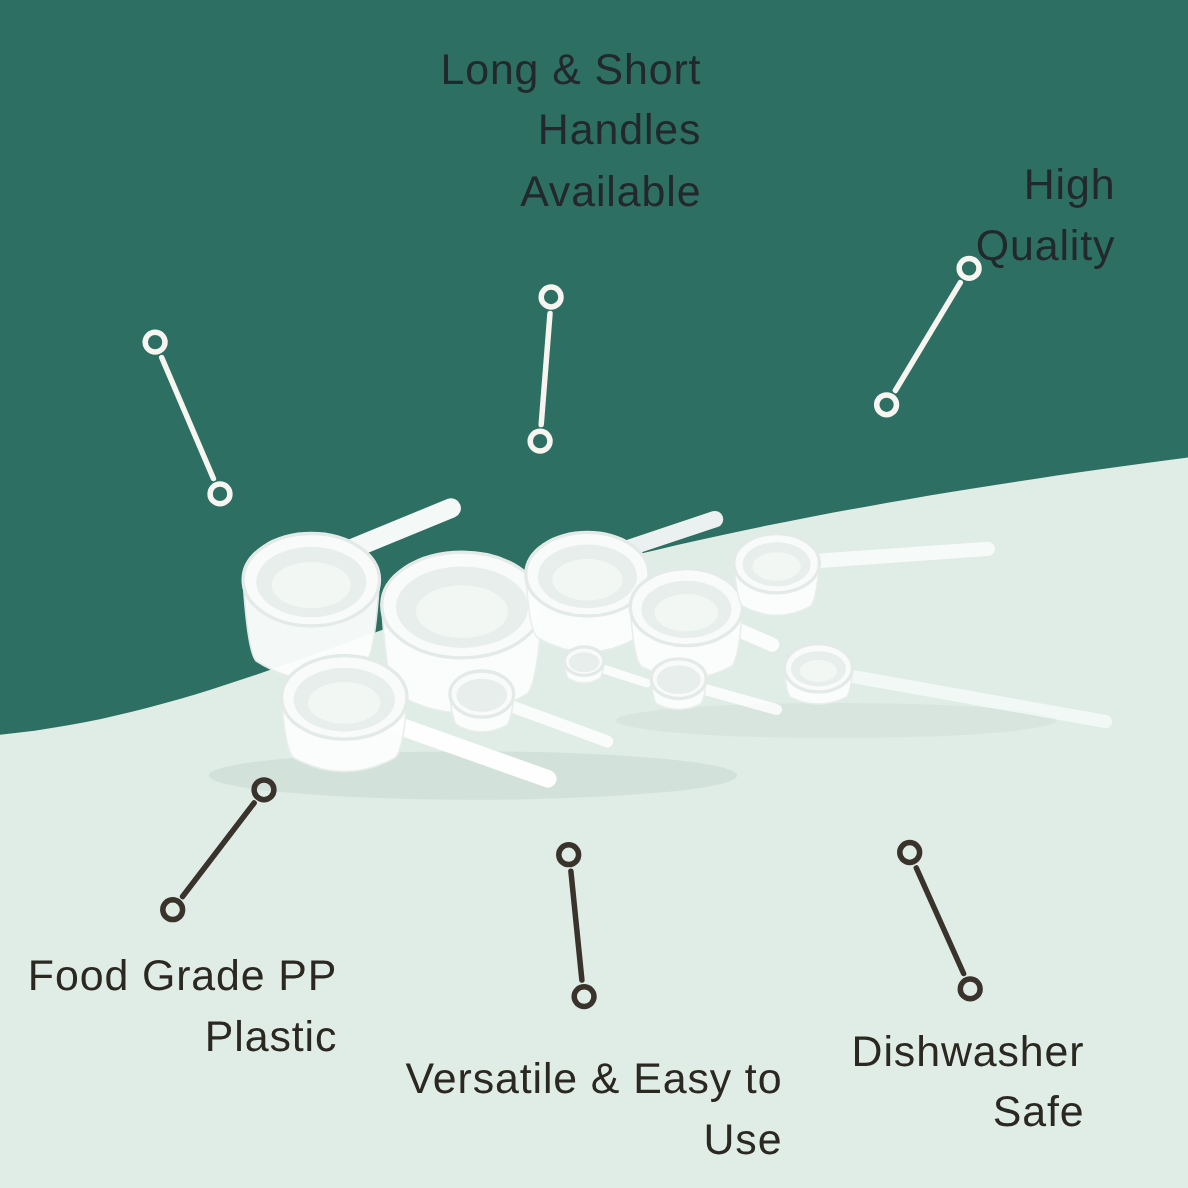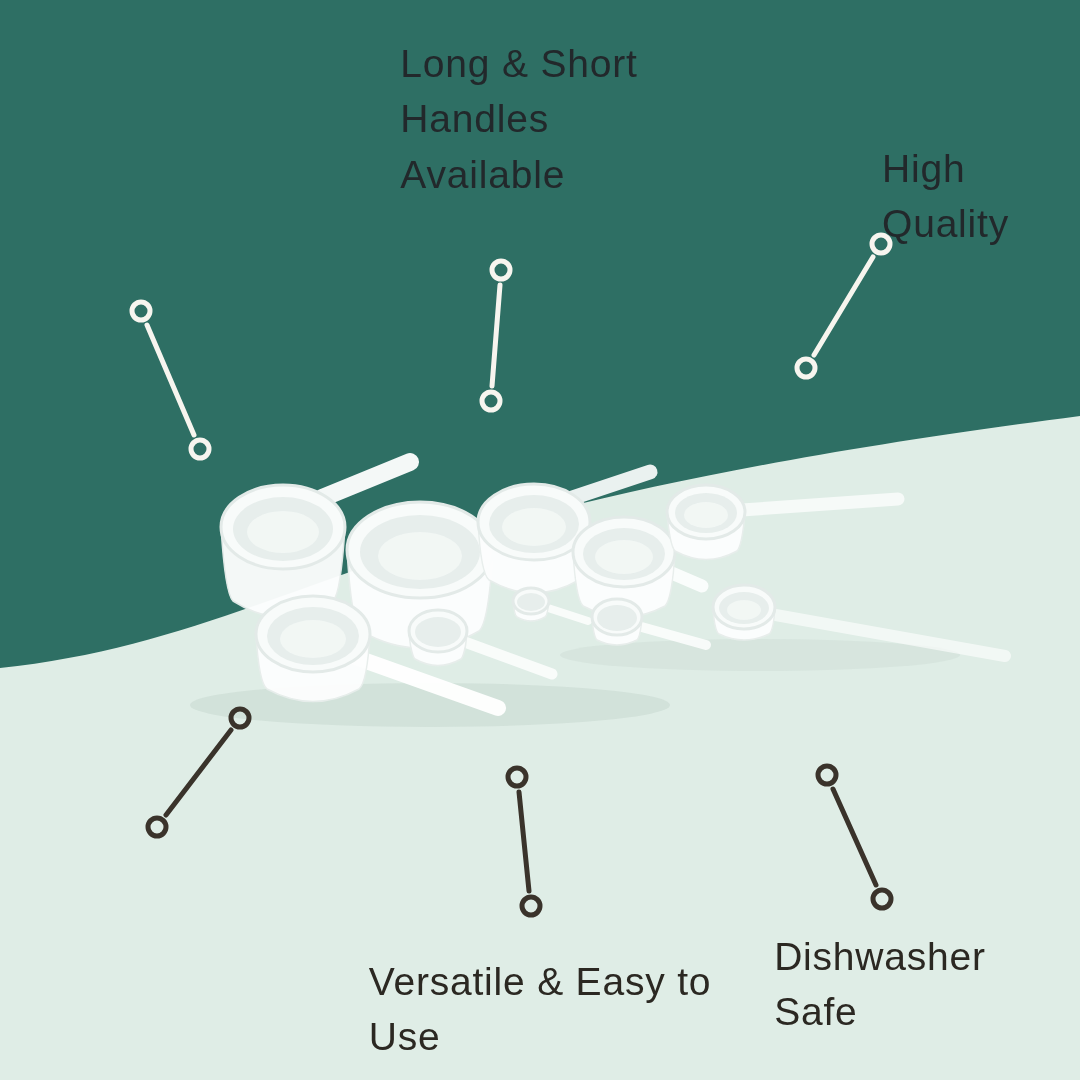--- a/index.html
+++ b/index.html
@@ -8,21 +8,21 @@
     width:1080px;height:1080px;
     overflow:hidden;
     background:var(--teal,#2E6F64);
     font-family:"Liberation Sans", sans-serif;
   }
   .layer{position:absolute;inset:0;width:1080px;height:1080px;}
   .wave-path{fill:var(--mint,#DFEDE6);}
   .callout-label{
     position:absolute;
     transform:translateX(-50%);
-    text-align:left;
+    text-align:right;
     white-space:pre-line;
     font-size:39px;
     line-height:1.42;
     letter-spacing:0.8px;
     font-weight:400;
   }
   .light-text{color:var(--lightText,#FBF9F3);}
   .dark-text{color:var(--darkText,#22282B);}
   .bottom-text{color:var(--bottomText,#2B2822);}
   .conn-light{stroke:var(--lineLight,#F7F5EF);}
@@ -159,19 +159,21 @@
     </g>
   </svg>
 
 
   <div class="callout-label dark-text" style="left:519px;top:36px">Long &amp; Short
 Handles
 Available</div>
 
   <div class="callout-label dark-text" style="left:948px;top:141px">High Quality</div>
 
+  <div class="callout-label bottom-text" style="left:166px;top:860px">Food Grade PP
+Plastic</div>
 
   <div class="callout-label bottom-text" style="left:880px;top:929px">Dishwasher Safe</div>
 
   <div class="callout-label bottom-text" style="left:540px;top:954px">Versatile &amp; Easy to
 Use</div>
 
 </div>
 
 </body></html>

